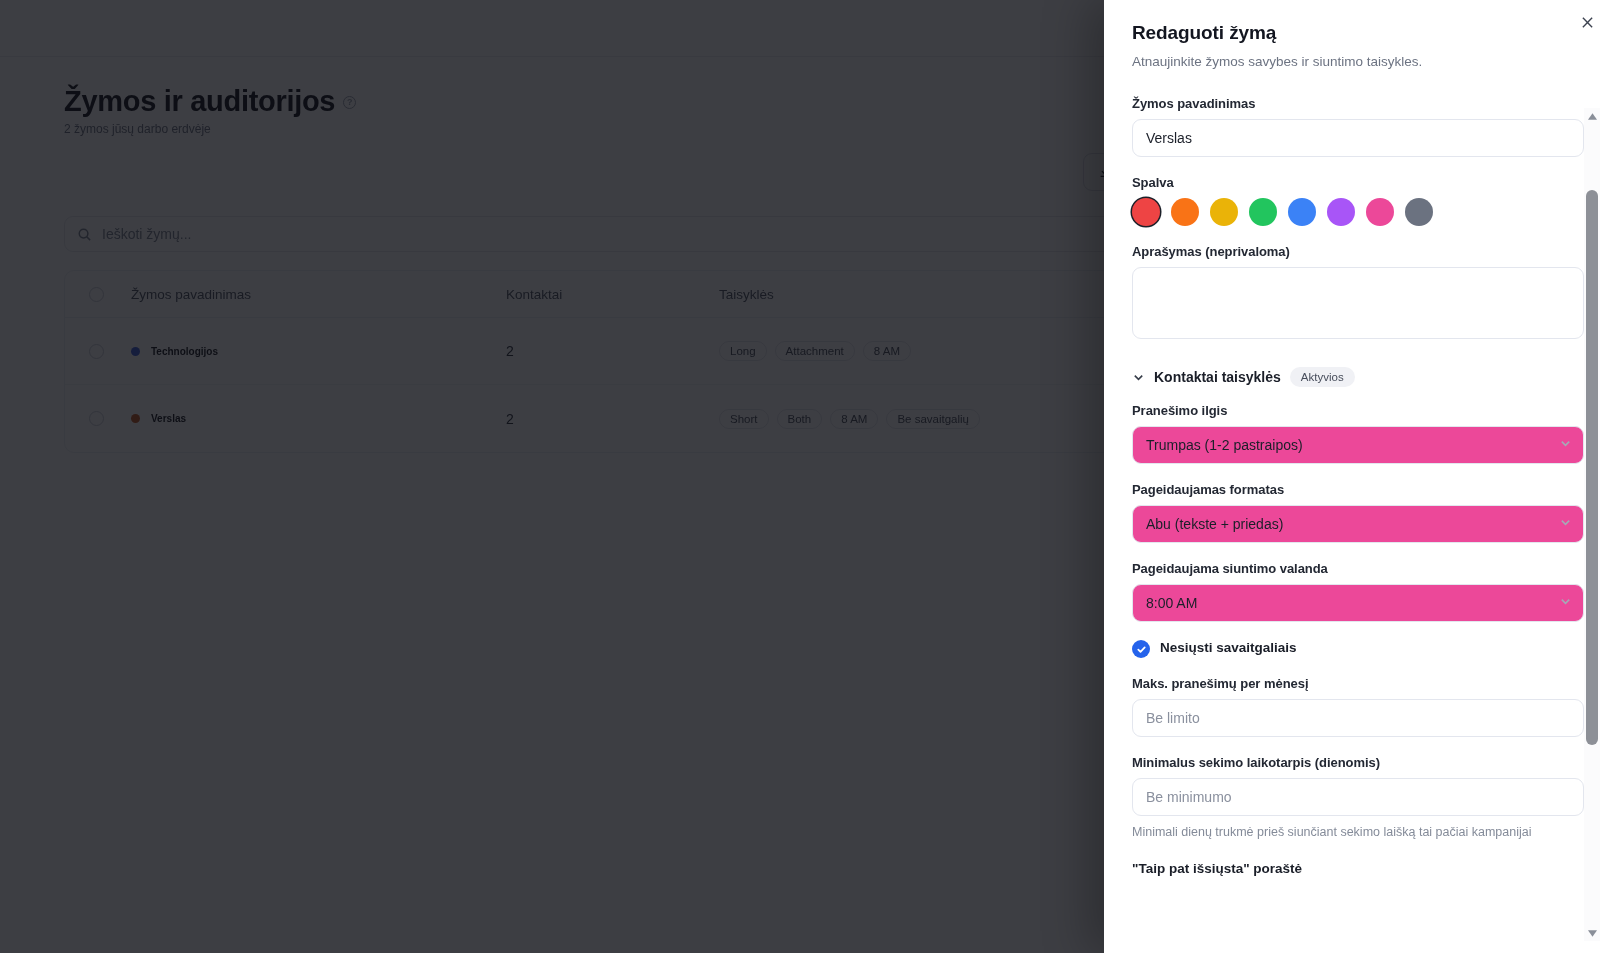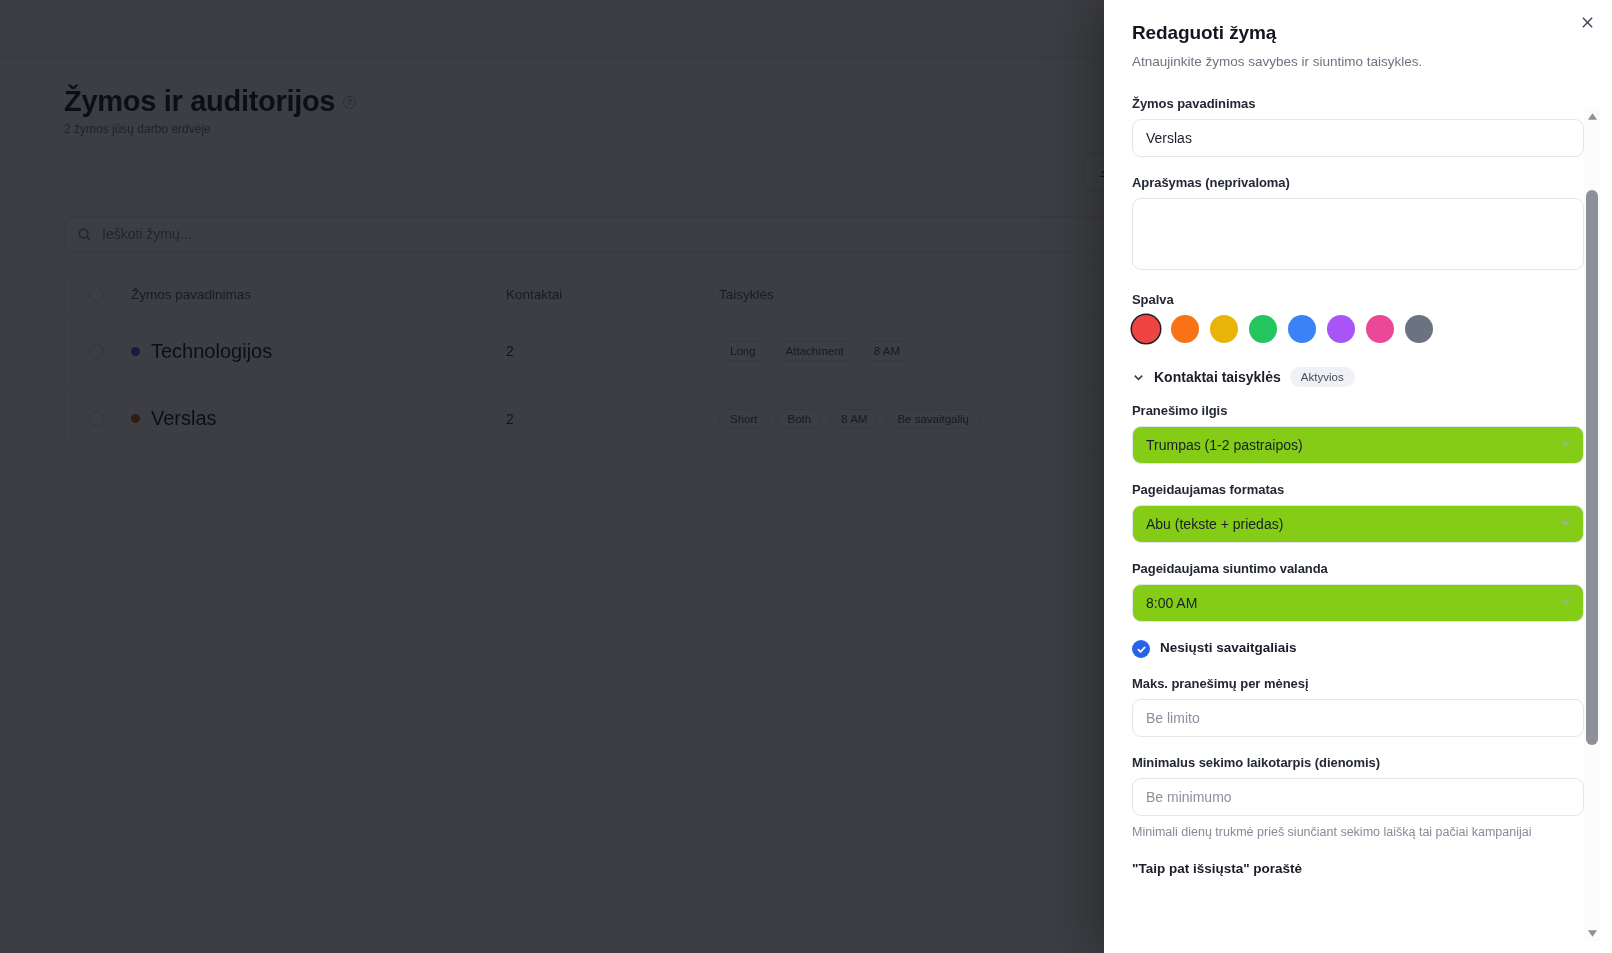--- a/index.html
+++ b/index.html
@@ -74,21 +74,21 @@
   .tbl-row:last-child { border-bottom: none; }
   .c-check { width: 42px; flex: 0 0 42px; }
   .c-name  { width: 375px; flex: 0 0 375px; display: flex; align-items: center; gap: 11px; }
   .c-cont  { width: 213px; flex: 0 0 213px; }
   .c-rules { flex: 1 1 auto; display: flex; align-items: center; gap: 8px; text-align: center; }
   .radio-dot {
     width: 15px; height: 15px; border-radius: 50%;
     border: 1.5px solid #c7cbd4; background: #fff;
   }
   .tag-dot { width: 9px; height: 9px; border-radius: 50%; flex: 0 0 9px; }
-  .tag-name { font-size: 20px; color: #11131a; font-weight: 400; }
+  .tag-name { font-size: 10px; color: #11131a; font-weight: 700; }
   .cell-num { font-size: 14px; color: #2b303b; }
   .pill {
     border: 1px solid #e2e4ea; border-radius: 20px;
     padding: 3px 10px; font-size: 11.5px; color: #454b58; background: #fff;
     white-space: nowrap;
   }
 
   
   .dim {
     position: absolute; inset: 0;
@@ -133,21 +133,21 @@
   .ftext {
     width: 100%; height: 72px; border: 1px solid #e3e6ee;
     border-radius: 9px; padding: 10px 13px; font-size: 14px;
     color: #1b1f29; resize: none; outline: none;
     font-family: "Liberation Sans", sans-serif;
   }
   .fselect-wrap { position: relative; }
   .fselect {
     width: 100%; height: 38px; border: 1px solid #e3e6ee;
     border-radius: 9px; padding: 0 32px 0 13px; font-size: 14px;
-    color: #1b1f29; background: #84cc16; outline: none; appearance: none;
+    color: #1b1f29; background: #ec4899; outline: none; appearance: none;
     font-family: "Liberation Sans", sans-serif;
   }
   .sel-chev {
     position: absolute; right: 12px; top: 50%; transform: translateY(-50%);
     pointer-events: none; color: #a4aab6;
   }
 
   .swatches { display: flex; gap: 11px; align-items: center; }
   .swatch {
     width: 28px; height: 28px; border-radius: 50%;
@@ -286,39 +286,39 @@
           <path d="M2 2l10 10M12 2L2 12"></path>
         </svg>
       </button>
     </div>
 
     <div class="panel-scroll">
 
       <div class="field">
         <label class="flabel">Žymos pavadinimas</label>
         <input class="finput" type="text" value="Verslas" style="">
-      </div>
-
-      <div class="field">
-        <label class="flabel">Aprašymas (neprivaloma)</label>
-        <textarea class="ftext" placeholder="" style=""></textarea>
       </div>
 
       <div class="field">
         <label class="flabel">Spalva</label>
         <div class="swatches">
           <span class="swatch sel" style="background:#ee4444"></span>
           <span class="swatch" style="background:#f97316"></span>
           <span class="swatch" style="background:#eab308"></span>
           <span class="swatch" style="background:#22c55e"></span>
           <span class="swatch" style="background:#3b82f6"></span>
           <span class="swatch" style="background:#a855f7"></span>
           <span class="swatch" style="background:#ec4899"></span>
           <span class="swatch" style="background:#6b7280"></span>
         </div>
+      </div>
+
+      <div class="field">
+        <label class="flabel">Aprašymas (neprivaloma)</label>
+        <textarea class="ftext" placeholder="" style=""></textarea>
       </div>
 
       <div class="section-head">
         <span class="chev-sec">
           <svg width="13" height="13" viewBox="0 0 14 14" fill="none" stroke="#363c48" stroke-width="1.7">
             <path d="M3 5l4 4 4-4"></path>
           </svg>
         </span>
         <span class="sec-title">Kontaktai taisyklės</span>
         <span class="badge">Aktyvios</span>

